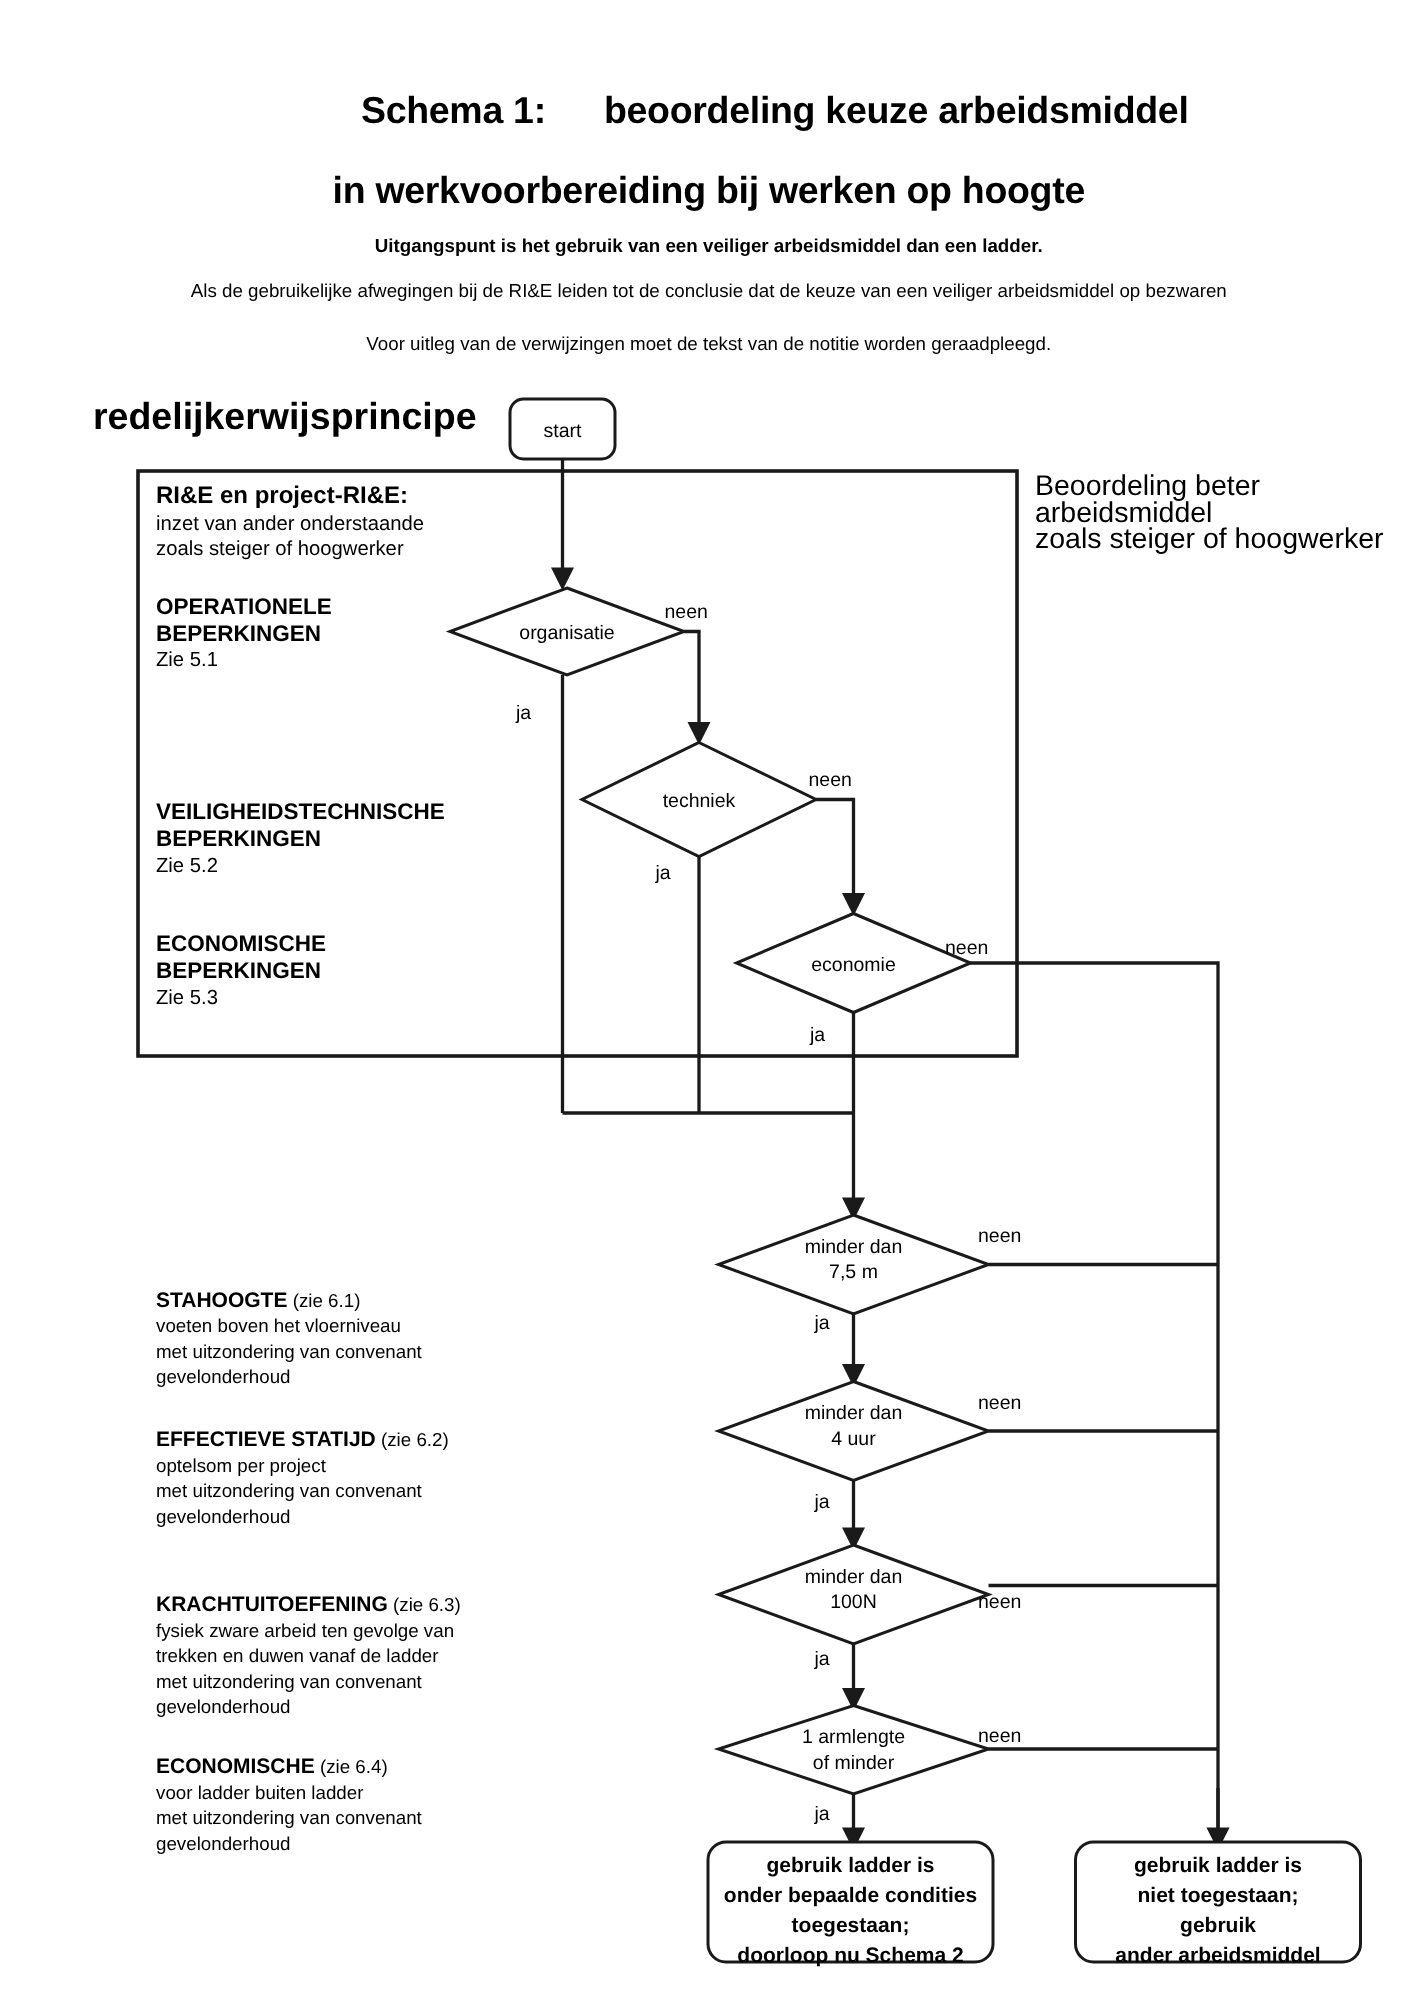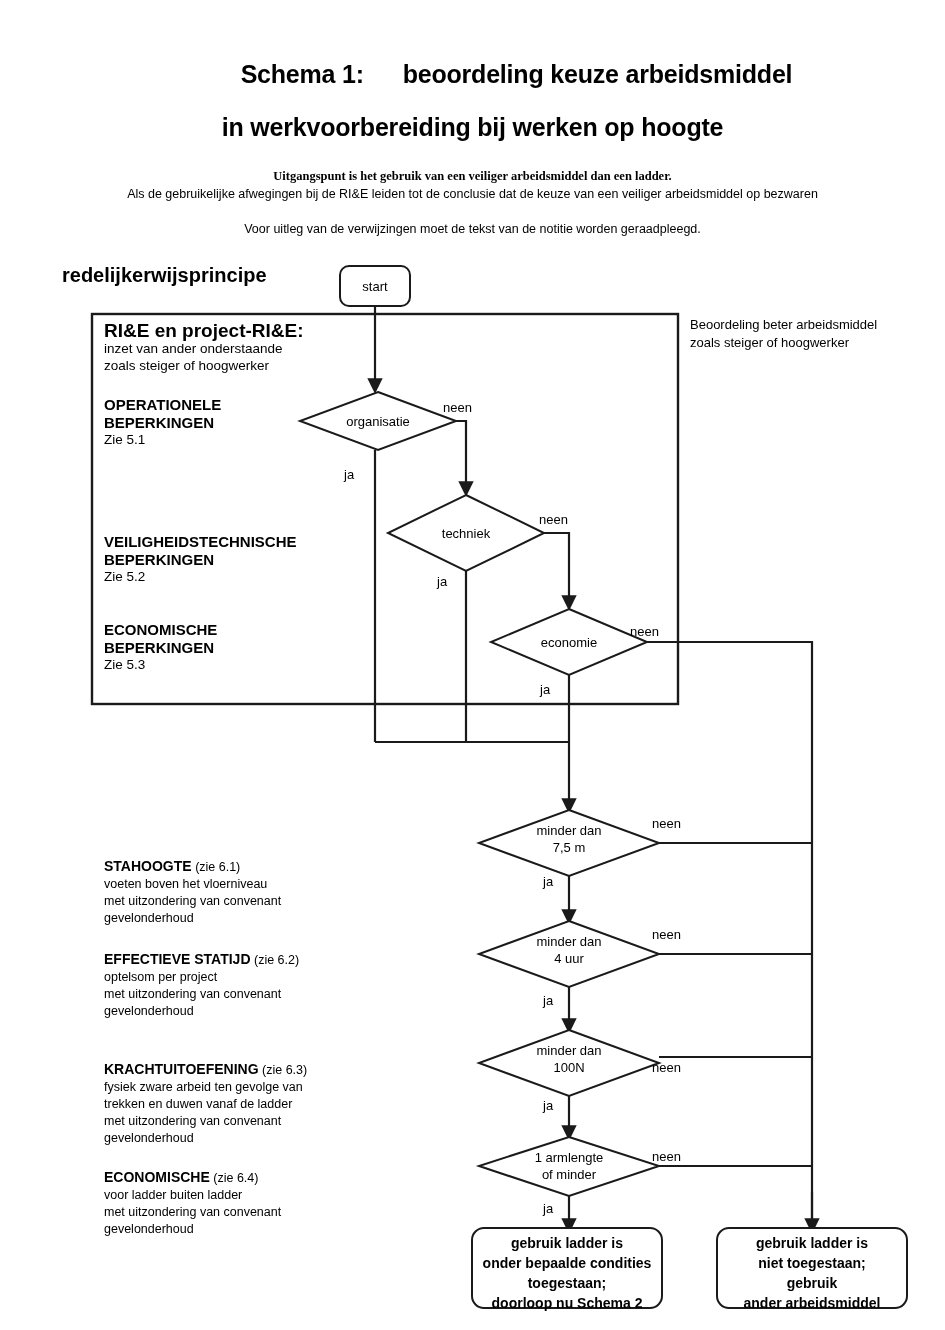--- a/index.html
+++ b/index.html
@@ -43,57 +43,57 @@
   }
 
   .intro {
     position: absolute;
     left: 40px;
     width: 865px;
     text-align: center;
     font-size: 12.5px;
     line-height: 17px;
   }
-  #intro-0 { top: 168px; font-weight: bold; font-family: Liberation Serif, serif; }
+  #intro-0 { top: 156px; font-weight: bold; }
   #intro-1 { top: 186px; }
   #intro-2 { top: 203px; }
   #intro-3 { top: 221px; }
 
   #section-label {
     position: absolute;
     left: 62px;
     top: 264px;
-    font-size: 20px;
+    font-size: 25px;
     font-weight: bold;
   }
 
   
   .crit {
     position: absolute;
     font-size: 13.5px;
     line-height: 17.5px;
   }
   .crit .hdr {
     font-weight: bold;
-    font-size: 19px;
+    font-size: 16px;
     display: block;
   }
   .crit .hdr.big { font-size: 15px; }
   .crit .sub { display: block; }
 
   #crit-rie   { left: 104px; top: 322px; }
   #crit-oper  { left: 104px; top: 396px; }
   #crit-veil  { left: 104px; top: 509px; margin-top: 24px; }
   #crit-econ  { left: 104px; top: 621px; }
 
   #right-note {
     position: absolute;
     left: 690px;
     top: 316px;
-    font-size: 13px;
+    font-size: 19px;
     line-height: 17.5px;
     width: 240px;
   }
 
   
   .lcrit {
     position: absolute;
     left: 104px;
     font-size: 12.5px;
     line-height: 17px;

